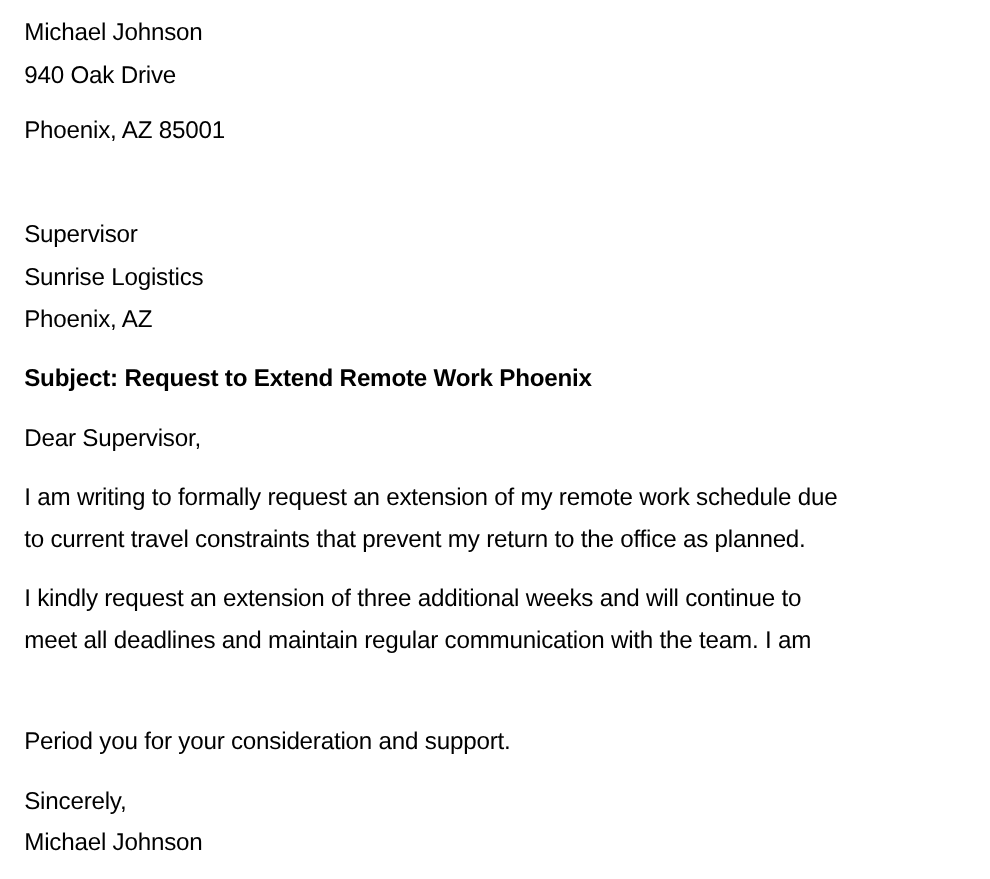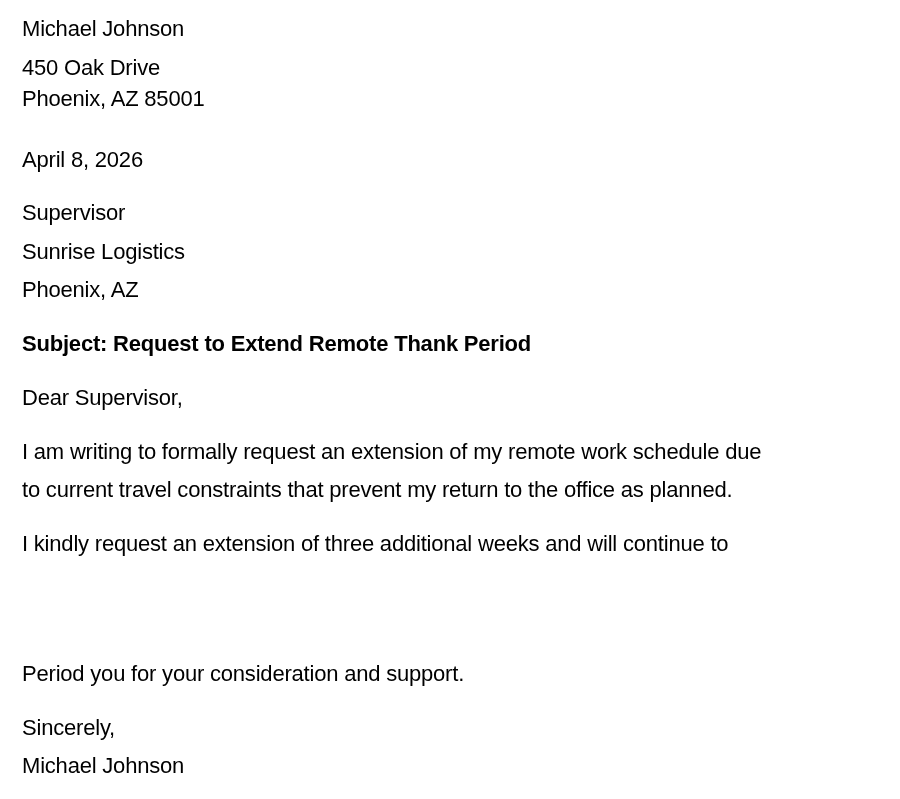--- a/index.html
+++ b/index.html
@@ -11,35 +11,35 @@
   }
   .page { position: relative; width: 900px; height: 799px; }
   .line { position: absolute; left: 22px; white-space: nowrap; line-height: 26px; letter-spacing: -0.2px; }
   .bold { font-weight: bold; }
 </style>
 </head>
 <body>
 
 <div class="page">
   <div class="line" style="top:16px">Michael Johnson</div>
-  <div class="line" style="top:55px">450 Oak Drive</div>
-  <div class="line" style="top:86px">Phoenix, AZ 85001</div>
+  <div class="line" style="top:55px">940 Oak Drive</div>
+  <div class="line" style="top:105px">Phoenix, AZ 85001</div>
 
-  <div class="line" style="top:147px">April 8, 2026</div>
 
   <div class="line" style="top:200px">Supervisor</div>
   <div class="line" style="top:239px">Sunrise Logistics</div>
   <div class="line" style="top:277px">Phoenix, AZ</div>
 
-  <div class="line bold" style="top:331px">Subject: Request to Extend Remote Thank Period</div>
+  <div class="line bold" style="top:331px">Subject: Request to Extend Remote Work Phoenix</div>
 
   <div class="line" style="top:385px">Dear Supervisor,</div>
 
   <div class="line" style="top:439px">I am writing to formally request an extension of my remote work schedule due</div>
   <div class="line" style="top:531px">I kindly request an extension of three additional weeks and will continue to</div>
 
   <div class="line" style="top:477px">to current travel constraints that prevent my return to the office as planned.</div>
+  <div class="line" style="top:569px">meet all deadlines and maintain regular communication with the team. I am</div>
 
   <div class="line" style="top:661px">Period you for your consideration and support.</div>
 
   <div class="line" style="top:715px">Sincerely,</div>
   <div class="line" style="top:753px">Michael Johnson</div>
 </div>
 
 </body></html>

